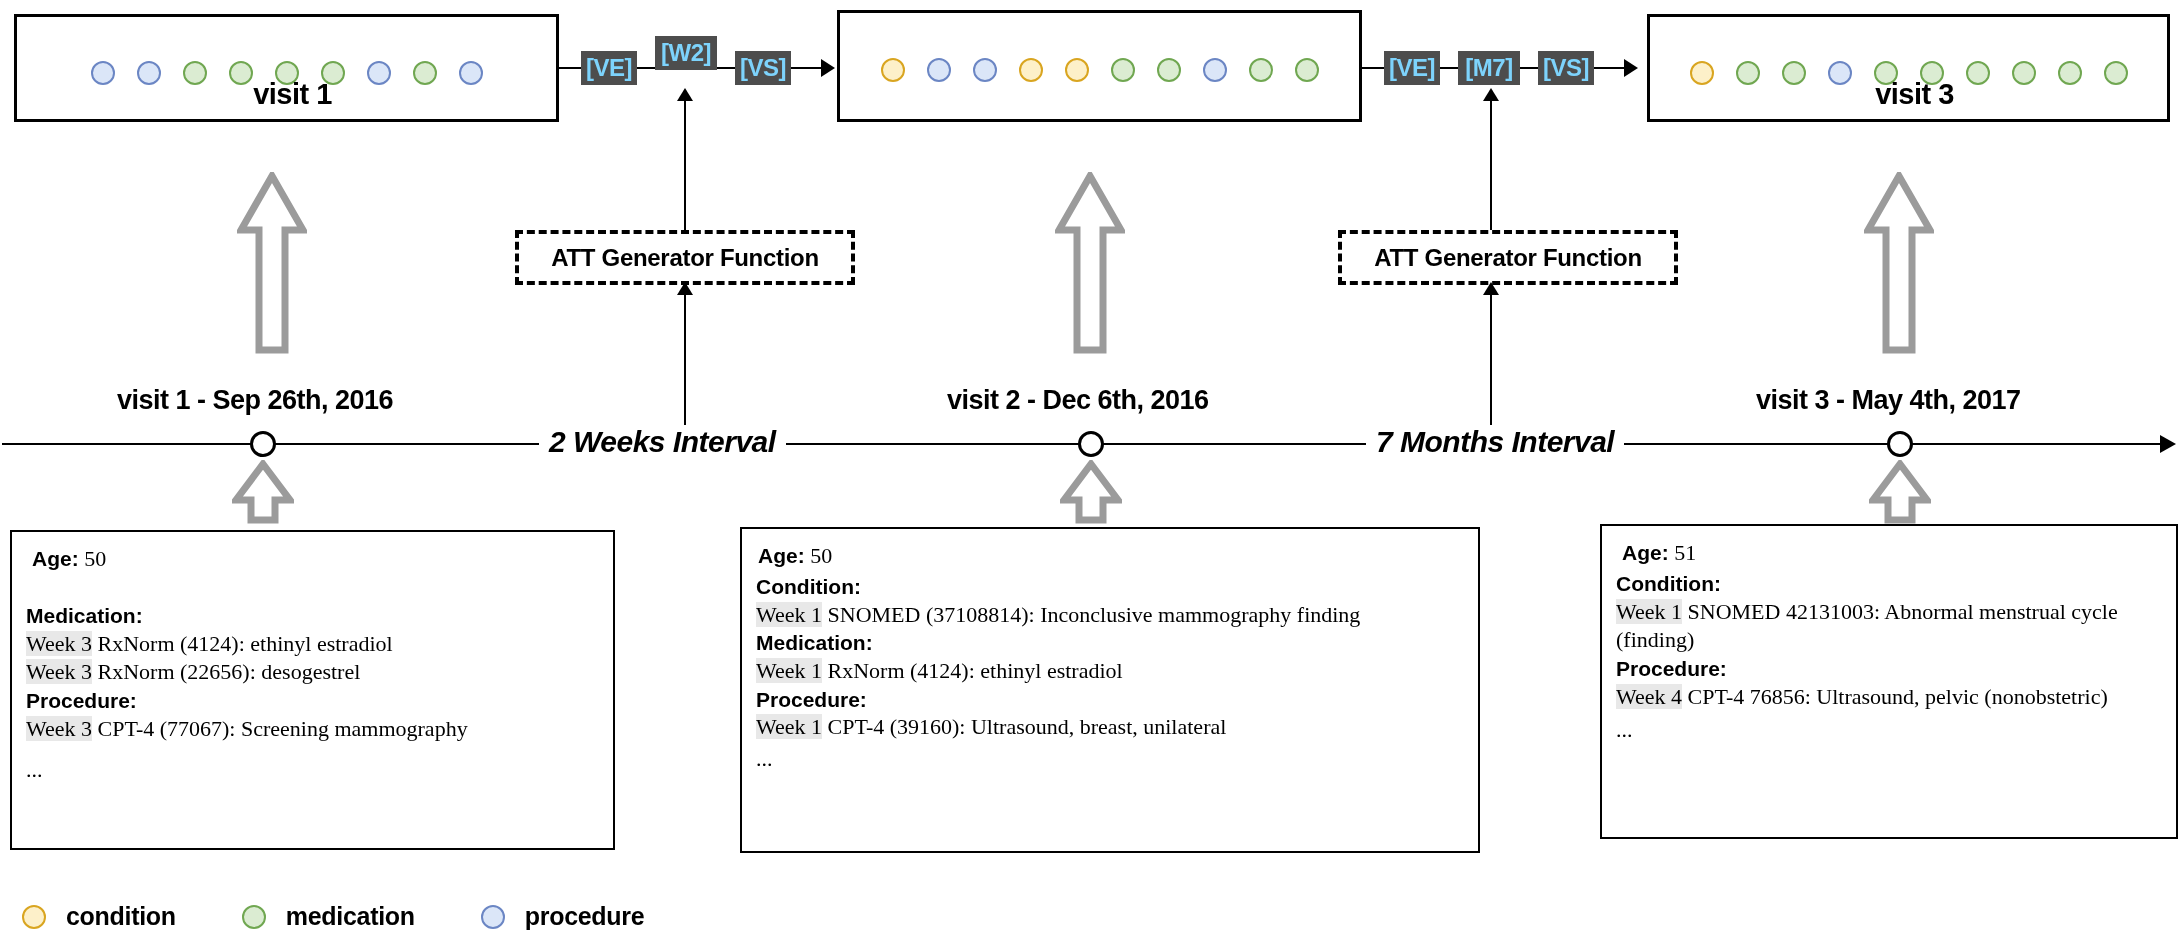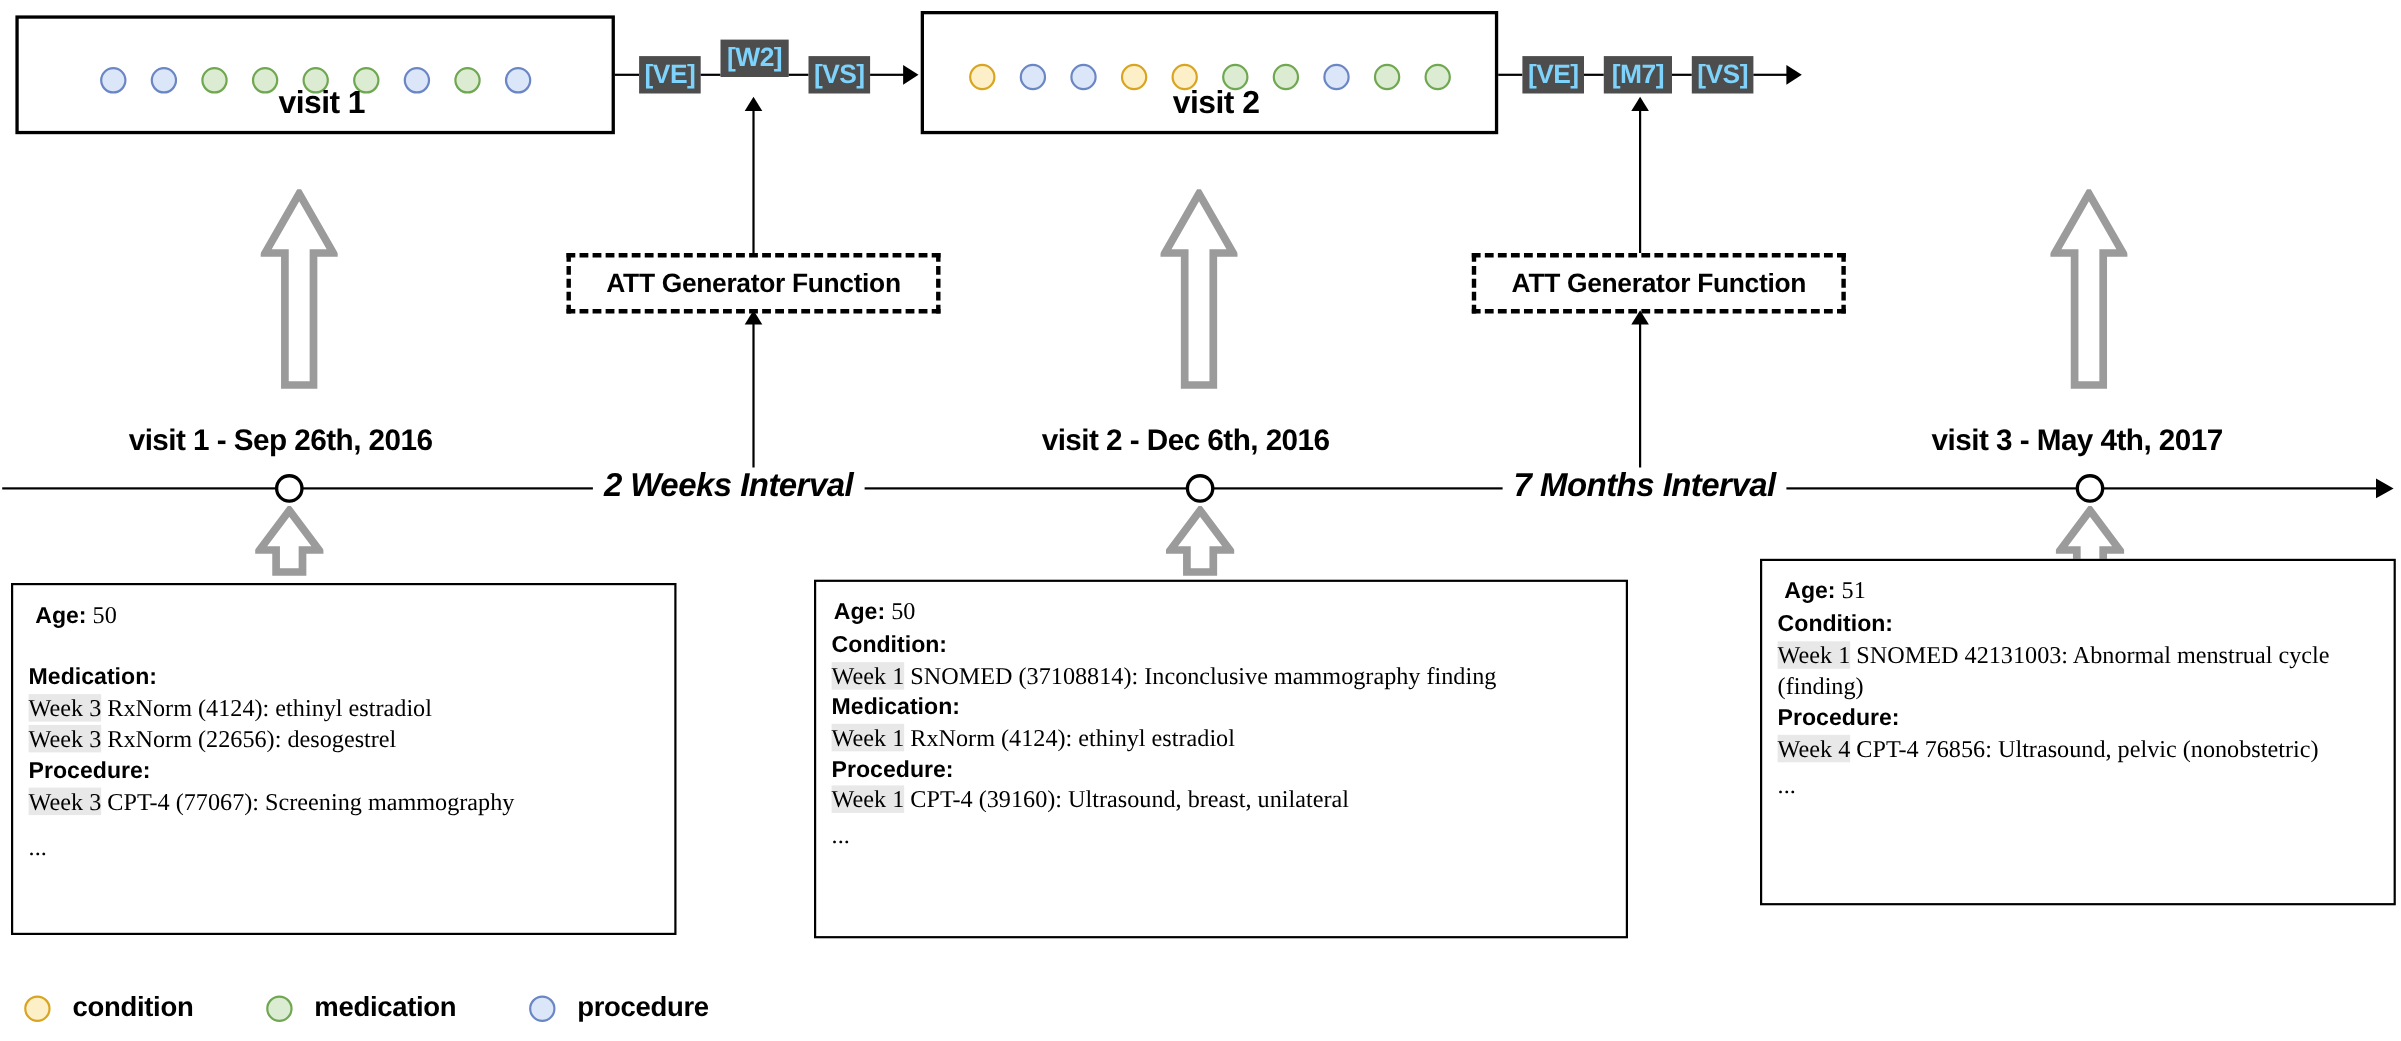--- a/index.html
+++ b/index.html
@@ -245,33 +245,47 @@
         <span class="dot procedure"></span>
         <span class="dot procedure"></span>
         <span class="dot condition"></span>
         <span class="dot condition"></span>
         <span class="dot medication"></span>
         <span class="dot medication"></span>
         <span class="dot procedure"></span>
         <span class="dot medication"></span>
         <span class="dot medication"></span>
       </div>
-    <div class="visit-title">visit 2</div>
   </div>
 
   <div class="connector" style="left:1362px; top:67px; width:22px;"></div>
 
   <div class="token" style="left:1384px; top:51px; width:56px;">[VE]</div>
   <div class="connector" style="left:1440px; top:67px; width:18px;"></div>
   <div class="token" style="left:1458px; top:51px; width:62px;">[M7]</div>
   <div class="connector" style="left:1520px; top:67px; width:18px;"></div>
   <div class="token" style="left:1538px; top:51px; width:56px;">[VS]</div>
   <div class="connector" style="left:1594px; top:67px; width:32px;"></div>
   <div class="arrowhead-right" style="left:1624px; top:59px;"></div>
 
+  <div class="visit-box" style="left:1647px; top:14px; width:523px; height:108px;">
+    <div class="dots-row" id="dots-visit-3" style="gap:22px;">
+        <span class="dot condition"></span>
+        <span class="dot medication"></span>
+        <span class="dot medication"></span>
+        <span class="dot procedure"></span>
+        <span class="dot medication"></span>
+        <span class="dot medication"></span>
+        <span class="dot medication"></span>
+        <span class="dot medication"></span>
+        <span class="dot medication"></span>
+        <span class="dot medication"></span>
+      </div>
+    <div class="visit-title">visit 3</div>
+  </div>
 
   <div class="vline" style="left:684px; top:93px; height:139px;"></div>
   <div class="arrowhead-up" style="left:677px; top:88px;"></div>
   <div class="att-box" style="left:515px; top:230px; width:340px; height:55px;">ATT Generator Function</div>
   <div class="vline" style="left:684px; top:285px; height:155px;"></div>
   <div class="arrowhead-up" style="left:677px; top:282px;"></div>
 
   <div class="vline" style="left:1490px; top:93px; height:139px;"></div>
   <div class="arrowhead-up" style="left:1483px; top:88px;"></div>
   <div class="att-box" style="left:1338px; top:230px; width:340px; height:55px;">ATT Generator Function</div>
@@ -355,21 +369,21 @@
     </div>
     <div>
       <div class="rec-head">Procedure:</div>
       <div class="rec-line">
         <span class="wk">Week 1</span><span> CPT-4 (39160): Ultrasound, breast, unilateral</span>
       </div>
     </div>
     <div class="rec-ellipsis" style="margin-top:4px;">...</div>
   </div>
 
-  <div class="rec-box" style="left:1600px; top:508px; width:578px; height:315px;">
+  <div class="rec-box" style="left:1600px; top:524px; width:578px; height:315px;">
     <div class="age-line">
       <b>Age:</b>
       <span>51</span>
     </div>
     <div>
       <div class="rec-head">Condition:</div>
       <div class="rec-line">
         <span class="wk">Week 1</span><span> SNOMED 42131003: Abnormal menstrual cycle (finding)</span>
       </div>
     </div>

